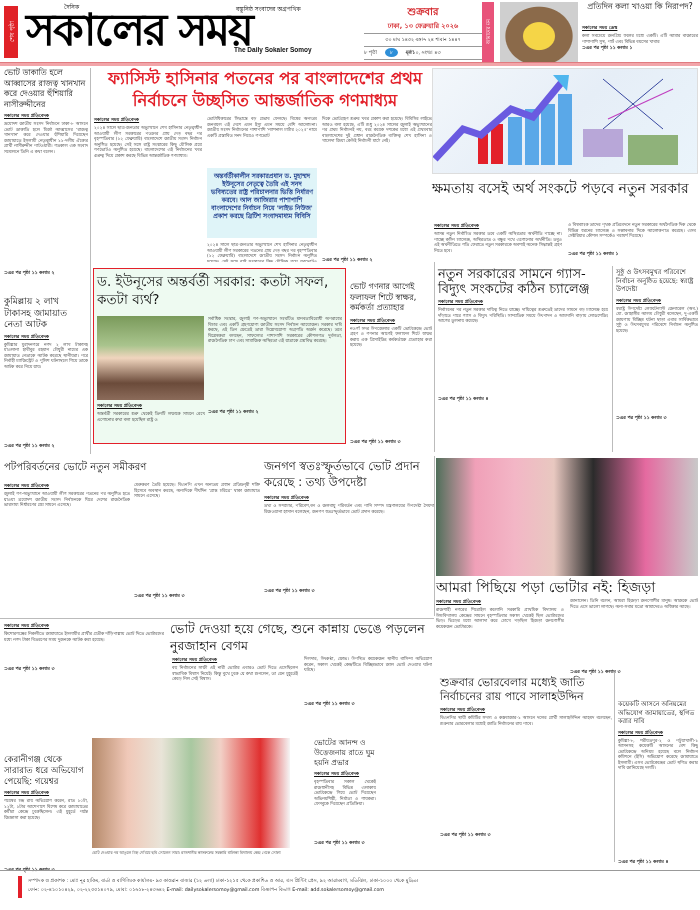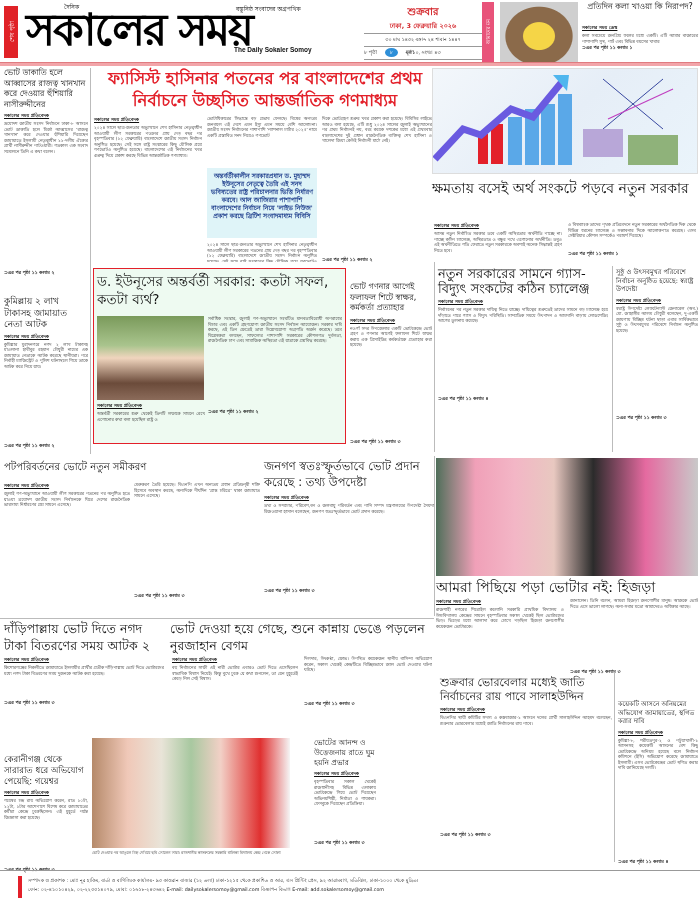--- a/index.html
+++ b/index.html
@@ -48,21 +48,21 @@
 <body>
 
 <div id="side-tab" class="abs">শেষ পৃষ্ঠা</div>
 <div id="logo-daily" class="abs">দৈনিক</div>
 <div id="logo" class="abs">সকালের সময়</div>
 <div id="tagline" class="abs">বস্তুনিষ্ঠ সংবাদের অগ্রপথিক</div>
 <div id="eng-title" class="abs">The Daily Sokaler Somoy</div>
 
 <div id="datebox" class="abs">
   <div id="date-day">শুক্রবার</div>
-  <div id="date-main">ঢাকা, 3 ফেব্রুয়ারি ২০২৬</div>
+  <div id="date-main">ঢাকা, ১৩ ফেব্রুয়ারি ২০২৬</div>
   <div id="date-sub">৩০ মাঘ ১৪৩২ বঙ্গাব্দ  ২৪ শাবান ১৪৪৭</div>
   <div id="date-vol">বর্ষ ১০, সংখ্যা ৪৩</div>
 </div>
 <div id="pages" class="abs">
   <span>৮ পৃষ্ঠা</span>
   <span id="price-badge">৮</span>
   <span>মূল্য</span>
 </div>
 
 <div id="health-tab" class="abs">আমাদের মন</div>
@@ -195,21 +195,20 @@
   <div class="byline">সকালের সময় প্রতিবেদক</div>
   <div class="tiny" style="height:70px;overflow:hidden;">রাজশাহী নগরের শিরোইল কলোনি সরকারি প্রাথমিক বিদ্যালয় ও উচ্চবিদ্যালয় কেন্দ্রের সামনে বৃহস্পতিবার সকাল থেকেই ছিল ভোটারদের ভিড়। ভিড়ের মধ্যে আলাদা করে চোখে পড়ছিল হিজড়া জনগোষ্ঠীর কয়েকজন ভোটারকে।</div>
 </div>
 <div class="abs" style="left:570px;top:598px;width:128px;">
   <div class="tiny" style="height:70px;overflow:hidden;">জানালেন। তিনি বলেন, আমরা হিজড়া জনগোষ্ঠীর মানুষ। আজকে ভোট দিতে এসে ভালো লাগছে। অন্য-সবার মতো আমাদেরও অধিকার আছে।</div>
   <div class="jump">⊃<span>এর পর পৃষ্ঠা ১১ কলাম ৩</span></div>
 </div>
 
 <div class="col-rule" style="left:0;top:618px;width:434px;height:1px;"></div>
 <div class="abs" style="left:4px;top:620px;width:160px;">
-  <div class="hd" style="font-size:12.5px;line-height:17px;">দাঁড়িপাল্লায় ভোট দিতে নগদ টাকা বিতরণের সময় আটক ২</div>
   <div class="byline" style="margin-top:2px;">সকালের সময় প্রতিবেদক</div>
   <div class="tiny" style="height:34px;overflow:hidden;">কিশোরগঞ্জের নিকলীতে জামায়াতে ইসলামীর প্রার্থীর প্রতীক দাঁড়িপাল্লায় ভোট দিতে ভোটারদের মধ্যে নগদ টাকা বিতরণের সময় দুজনকে আটক করা হয়েছে।</div>
   <div class="jump">⊃<span>এর পর পৃষ্ঠা ১১ কলাম ৩</span></div>
 </div>
 <div class="abs" style="left:170px;top:620px;width:262px;">
   <div class="hd" style="font-size:12.5px;line-height:17px;">ভোট দেওয়া হয়ে গেছে, শুনে কান্নায় ভেঙে পড়লেন নুরজাহান বেগম</div>
 </div>
 <div class="abs" style="left:172px;top:656px;width:126px;">
   <div class="byline">সকালের সময় প্রতিবেদক</div>
   <div class="tiny" style="height:44px;overflow:hidden;">বহু নির্বাচনের সাক্ষী এই নারী ভোটার এবারও ভোট দিতে এসেছিলেন স্বাভাবিক বিশ্বাস নিয়েই। কিন্তু বুথে ঢুকে যে কথা শুনলেন, তা যেন মুহূর্তেই কেড়ে নিল সেই বিশ্বাস।</div>

